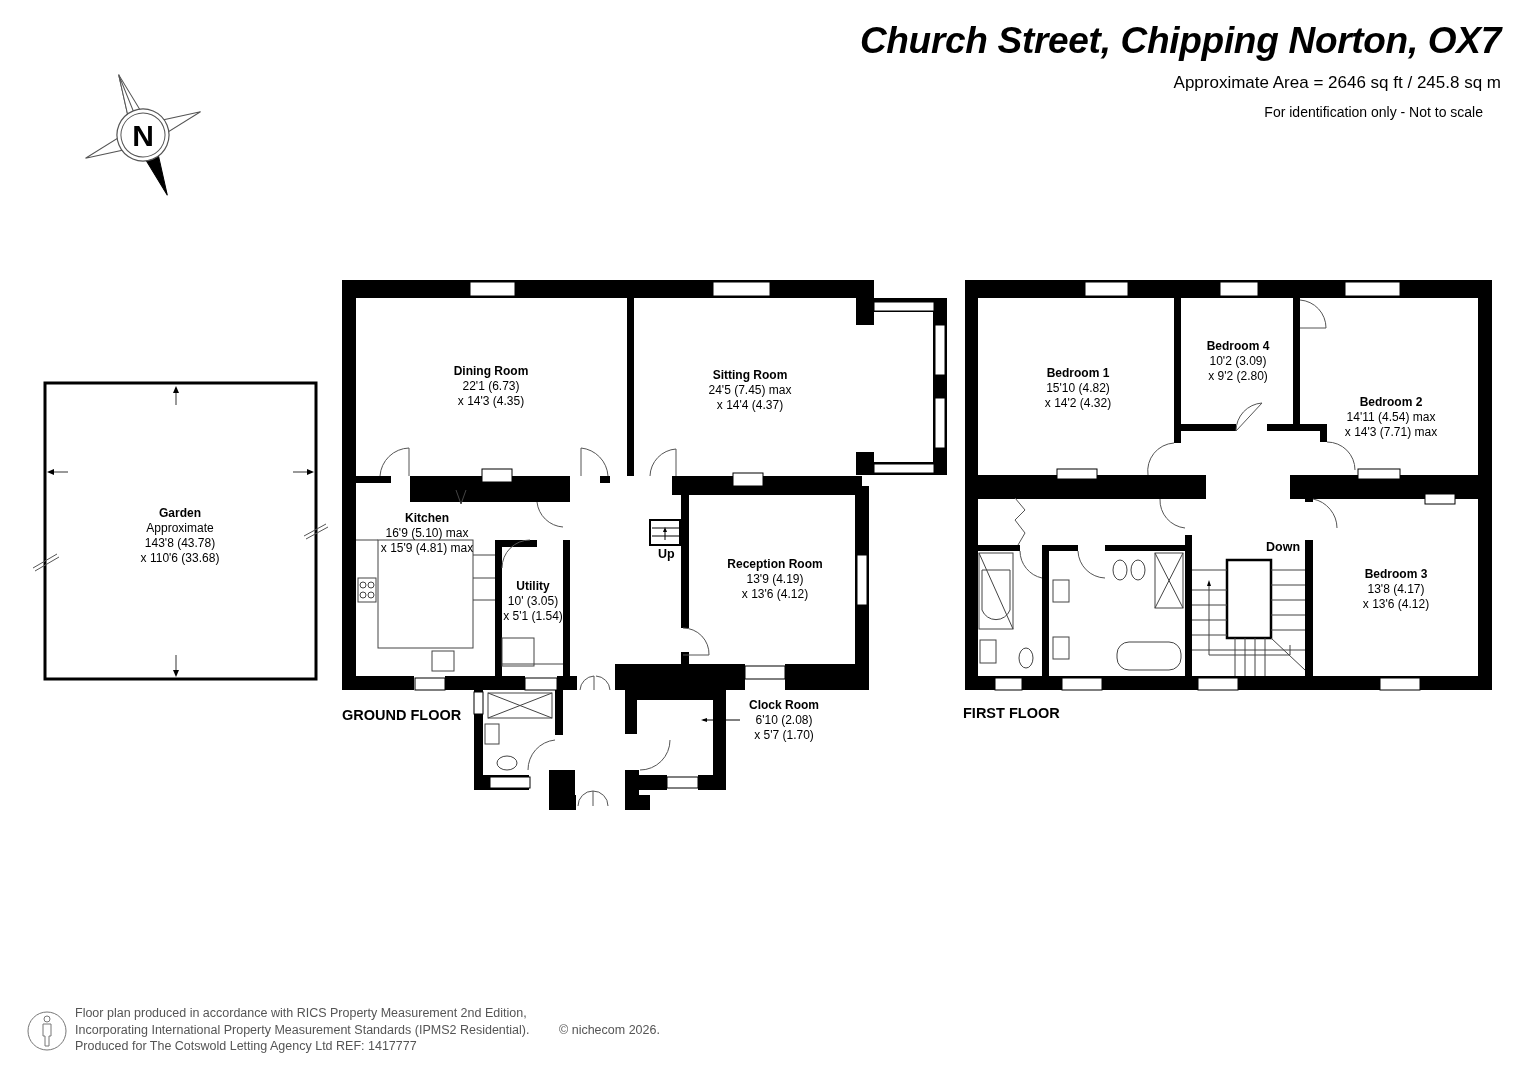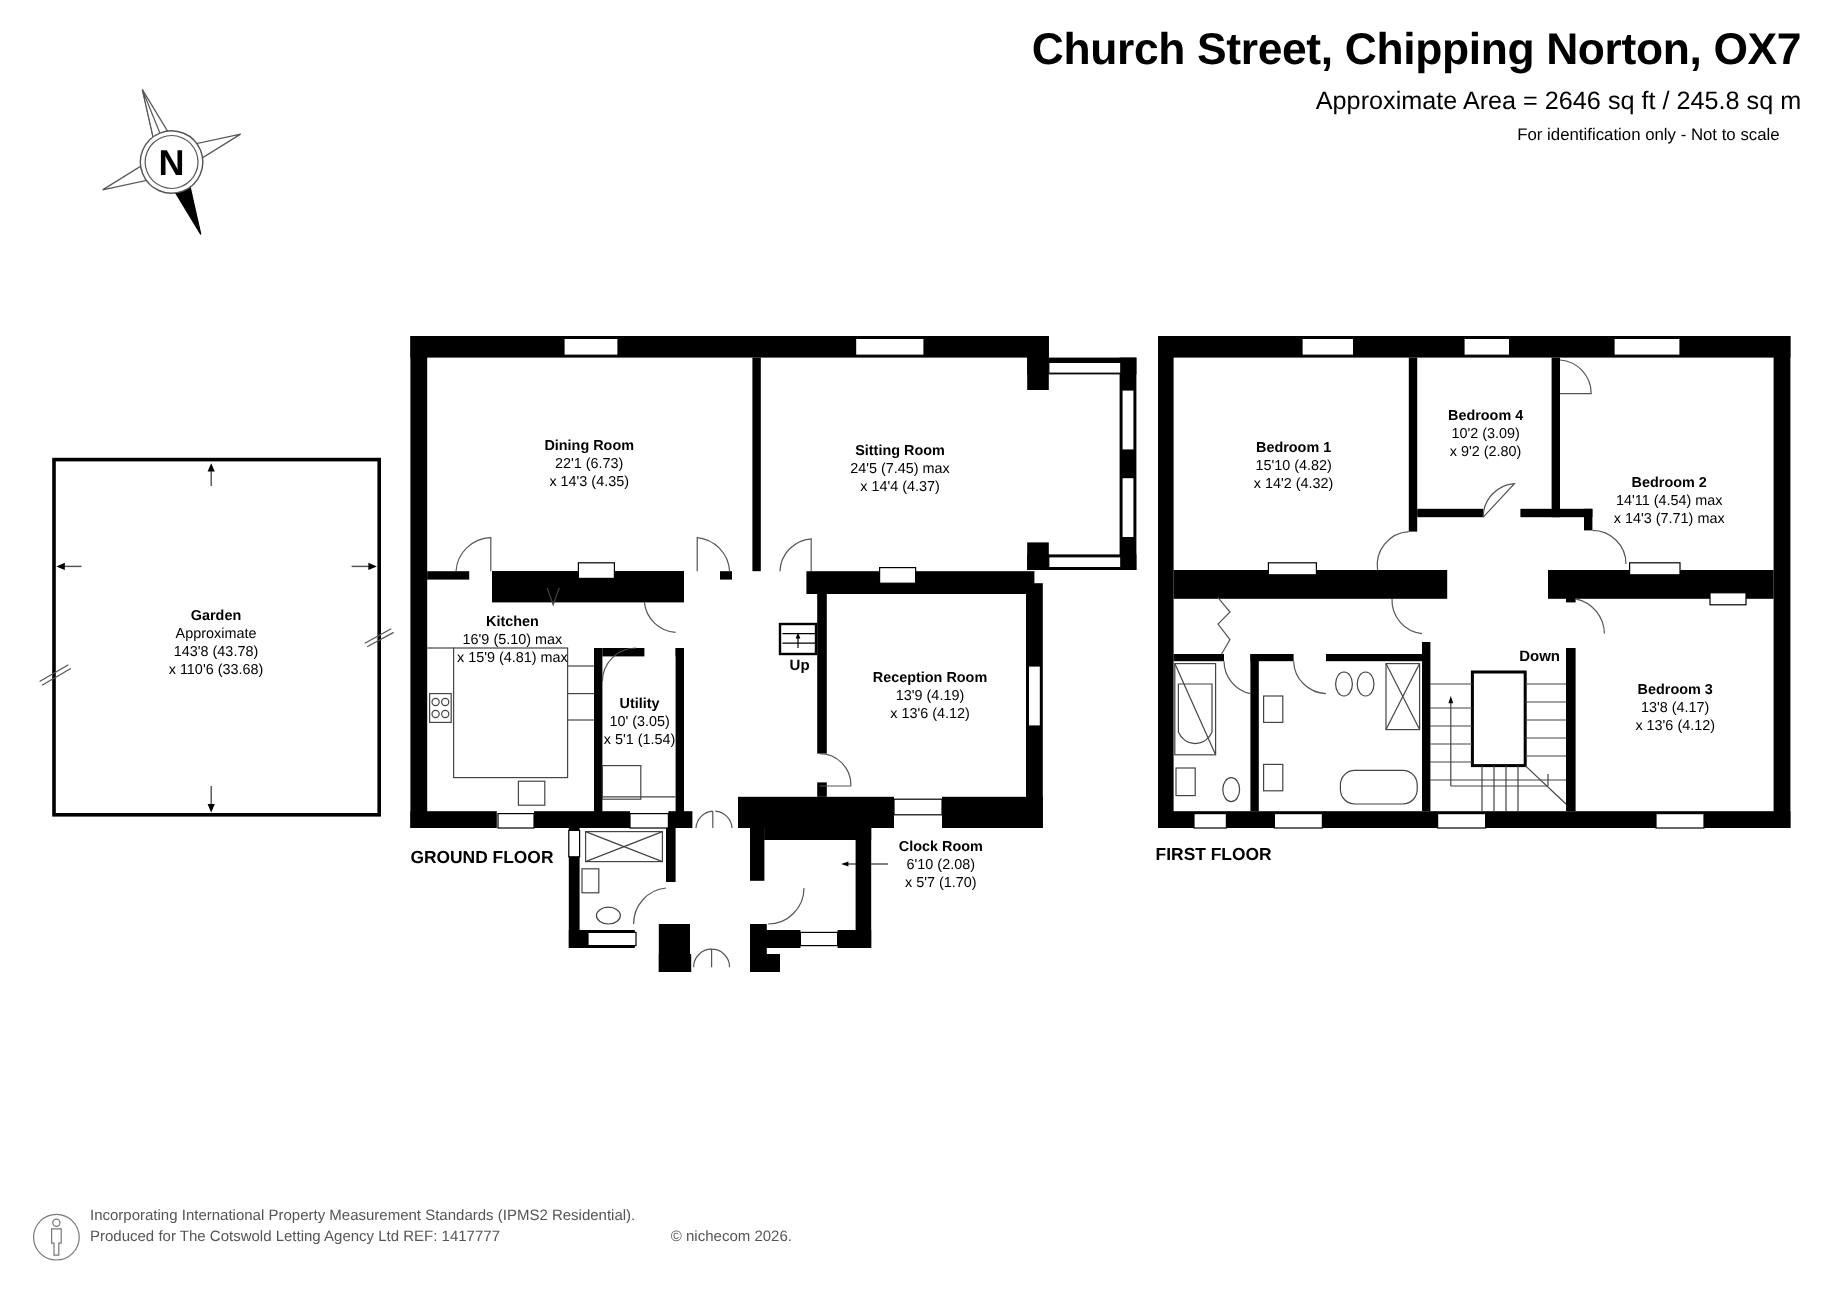--- a/index.html
+++ b/index.html
@@ -1,18 +1,18 @@
 <!DOCTYPE html>
 <html><head>
 <meta charset="utf-8">
 <style>
   html, body { margin:0; padding:0; background:#ffffff; }
   body { width:1527px; height:1080px; position:relative; overflow:hidden; font-family:"Liberation Sans", sans-serif; color:#000; }
-  .title { position:absolute; right:26px; top:20px; font-size:37px; font-weight:bold; letter-spacing:-0.3px; white-space:nowrap; }
-  .area { position:absolute; right:26px; top:73px; font-size:21px; white-space:nowrap; }
+  .title { position:absolute; right:26px; top:20px; font-size:37px; font-weight:bold; letter-spacing:-0.3px; white-space:nowrap;font-style:italic; }
+  .area { position:absolute; right:26px; top:73px; font-size:17px; white-space:nowrap; }
   .note { position:absolute; right:44px; top:104px; font-size:14px; white-space:nowrap; }
   svg.plan { position:absolute; left:0; top:0; }
   .room-label { position:absolute; text-align:center; font-size:12px; line-height:15px; white-space:nowrap; transform:translateX(-50%); }
   .room-label .rn { font-weight:bold; display:block; }
   .room-label span { display:block; }
   .floor-label { position:absolute; font-size:14.5px; font-weight:bold; white-space:nowrap; }
   .small-label { position:absolute; font-size:12.5px; font-weight:bold; white-space:nowrap; }
   .footer { position:absolute; left:75px; top:1005px; font-size:12.5px; line-height:16.5px; color:#555; white-space:nowrap; }
   .footer .copy { position:absolute; left:484px; top:16.5px; }
   .person-icon { position:absolute; left:26px; top:1008px; }
@@ -324,16 +324,17 @@
 </div>
 <div class="small-label" style="left:1266px; top:540px;text-align:right;">Down</div>
 <div class="floor-label" style="left:963px; top:705px;">FIRST FLOOR</div>
 
 <svg class="person-icon" width="42" height="46" viewBox="0 0 42 46">
   <circle cx="21" cy="23" r="19" fill="none" stroke="#777" stroke-width="1"></circle>
   <circle cx="21" cy="11" r="3" fill="none" stroke="#777" stroke-width="1"></circle>
   <path d="M17,16 L25,16 L25,28 L23,28 L23,38 L19,38 L19,28 L17,28 Z" fill="none" stroke="#777" stroke-width="1"></path>
 </svg>
 <div class="footer">
+  <div>Floor plan produced in accordance with RICS Property Measurement 2nd Edition,</div>
   <div>Incorporating International Property Measurement Standards (IPMS2 Residential).</div>
   <div>Produced for The Cotswold Letting Agency Ltd  REF:  1417777</div>
   <div class="copy">© nichecom 2026.</div>
 </div>
 
 </body></html>

